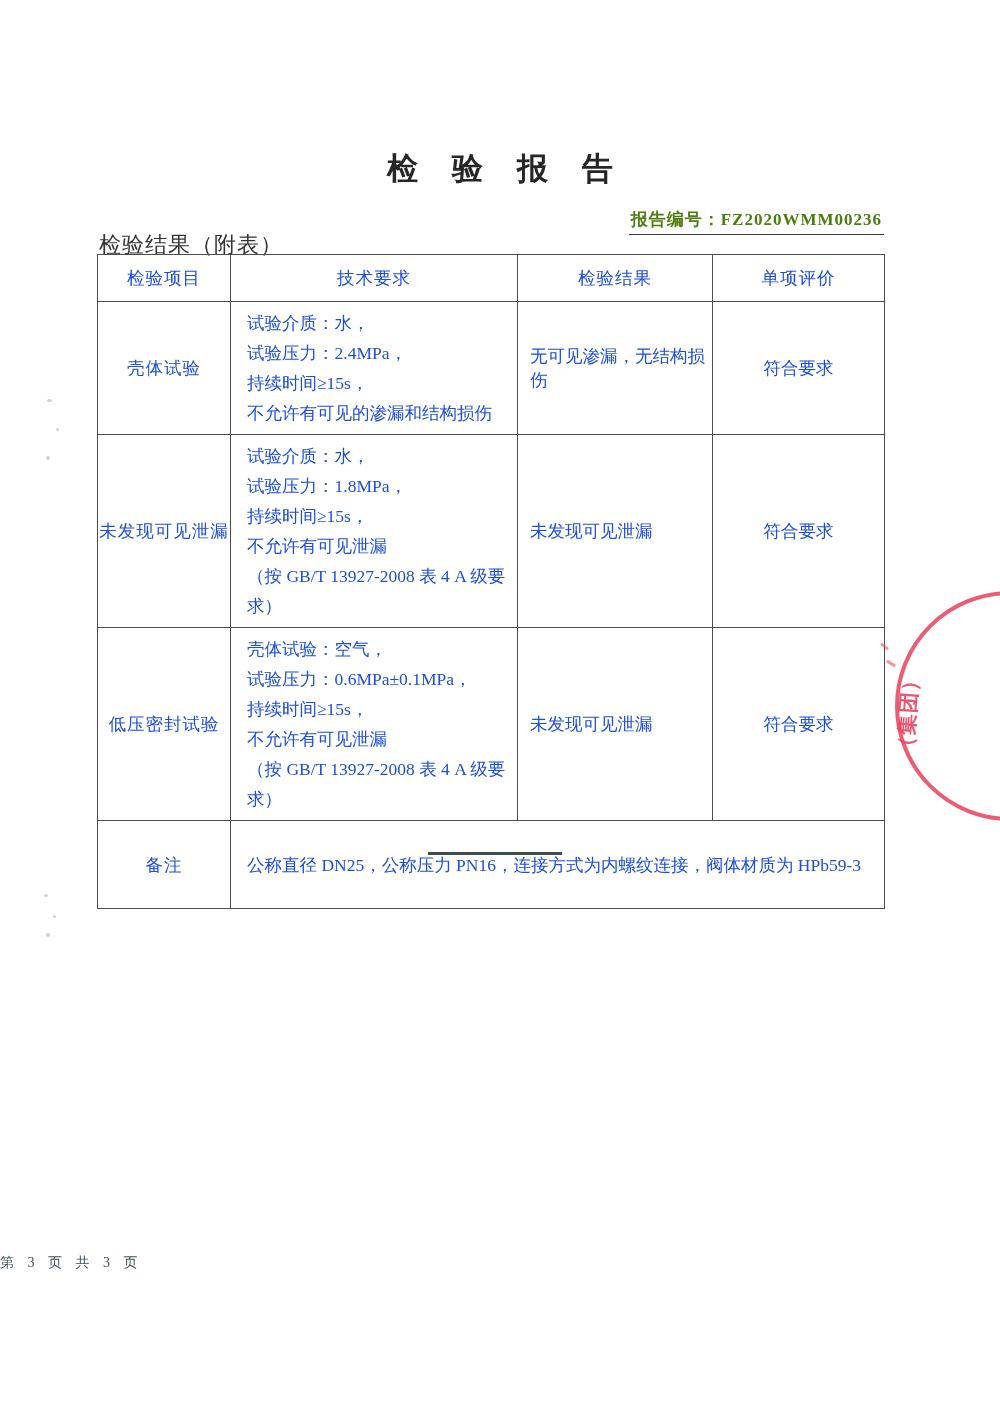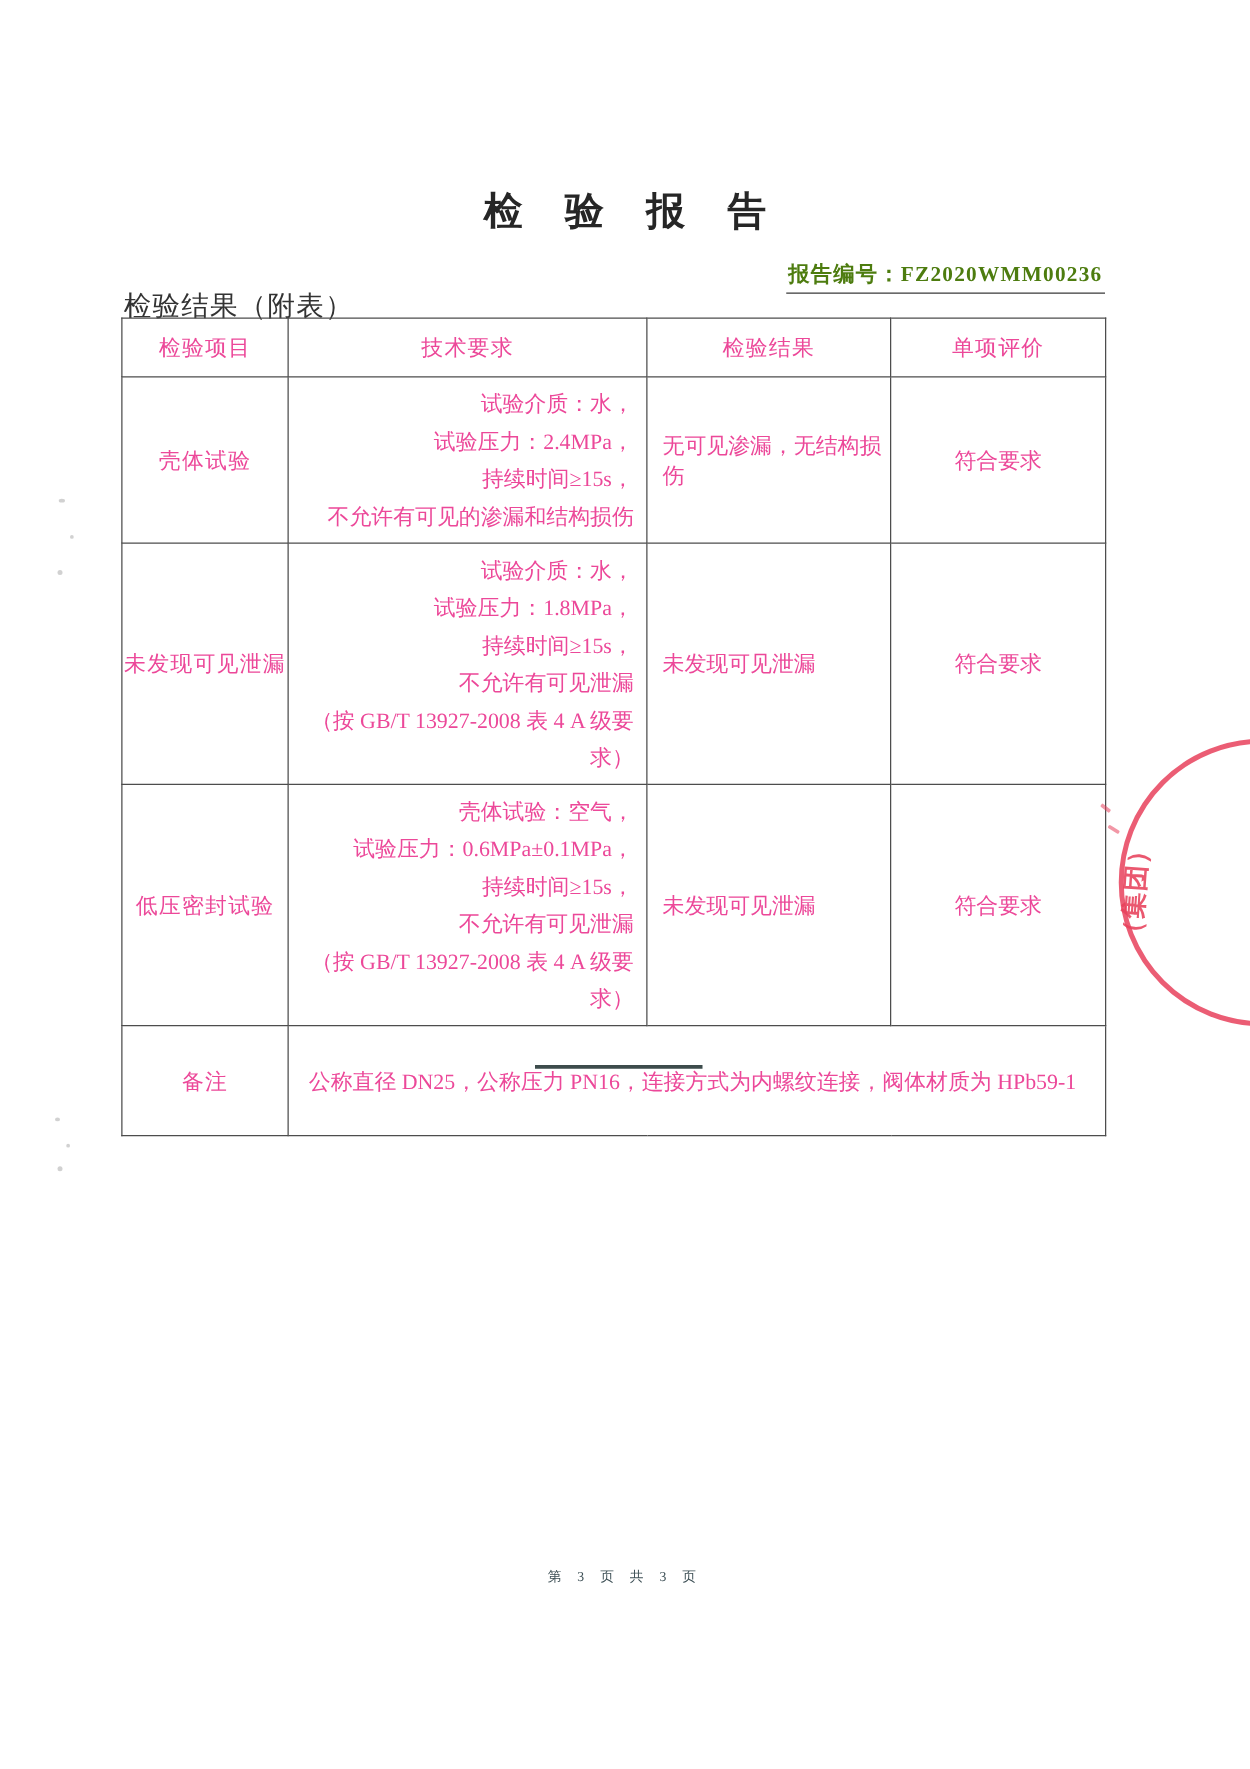--- a/index.html
+++ b/index.html
@@ -49,54 +49,54 @@
     letter-spacing: 1px;
   }
   table.result-table {
     position: absolute;
     top: 238px;
     left: 97px;
     width: 787px;
     border-collapse: collapse;
     table-layout: fixed;
     font-size: 17.5px;
-    color: #ec4899;
+    color: #1d4ed8;
   }
   table.result-table th,
   table.result-table td {
     border: 1.5px solid #4d4d4d;
     vertical-align: middle;
     font-weight: normal;
   }
   tr.hdr { height: 47px; }
   tr.r1  { height: 120px; }
   tr.r2  { height: 165px; }
   tr.r3  { height: 155px; }
   tr.r4  { height: 88px; }
   th.c-head { text-align: center; letter-spacing: 1px; }
   td.c-item { text-align: center; letter-spacing: 1px; }
-  td.c-req  { padding: 6px 10px 6px 16px; line-height: 30px; text-align: right; }
+  td.c-req  { padding: 6px 10px 6px 16px; line-height: 30px; }
   td.c-res  { padding-left: 12px; }
   td.c-eval { text-align: center; }
   td.c-remark { padding-left: 16px; }
   .sep-line {
     position: absolute;
     top: 836px;
     left: 428px;
     width: 134px;
     height: 3px;
     background: #3d4c4c;
   }
   .footer {
     position: absolute;
     top: 1238px;
     left: 0;
     width: 100%;
-    text-align: center;
-    font-size: 11px;
+    text-align: left;
+    font-size: 14px;
     color: #3e5056;
     letter-spacing: 5px;
   }
   
   .stamp-circle {
     position: absolute;
     top: 575px;
     left: 895px;
     width: 230px;
     height: 230px;
@@ -200,21 +200,21 @@
           <div>持续时间≥15s，</div>
           <div>不允许有可见泄漏</div>
           <div>（按 GB/T 13927-2008 表 4 A 级要求）</div>
         </td>
         <td class="c-res">未发现可见泄漏</td>
         <td class="c-eval">符合要求</td>
       </tr>
 
       <tr class="r4">
         <td class="c-item">备注</td>
-        <td class="c-remark" colspan="3">公称直径 DN25，公称压力 PN16，连接方式为内螺纹连接，阀体材质为 HPb59-1</td>
+        <td class="c-remark" colspan="3">公称直径 DN25，公称压力 PN16，连接方式为内螺纹连接，阀体材质为 HPb59-3</td>
       </tr>
     </tbody>
   </table>
 
   <div class="sep-line"></div>
 
   <div class="stamp-circle"></div>
   <div class="stamp-text">（集团）</div>
   <div class="stamp-mark m1"></div>
   <div class="stamp-mark m2"></div>

